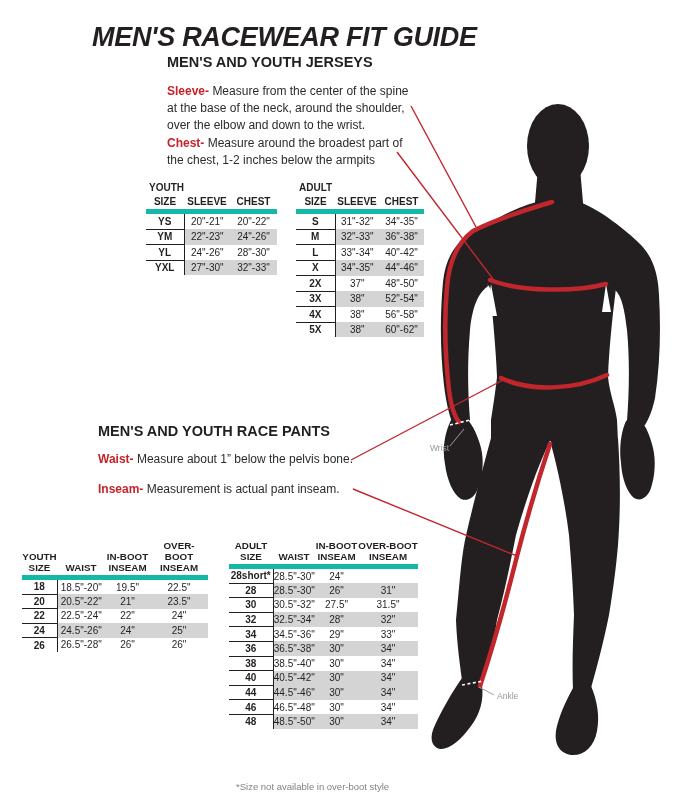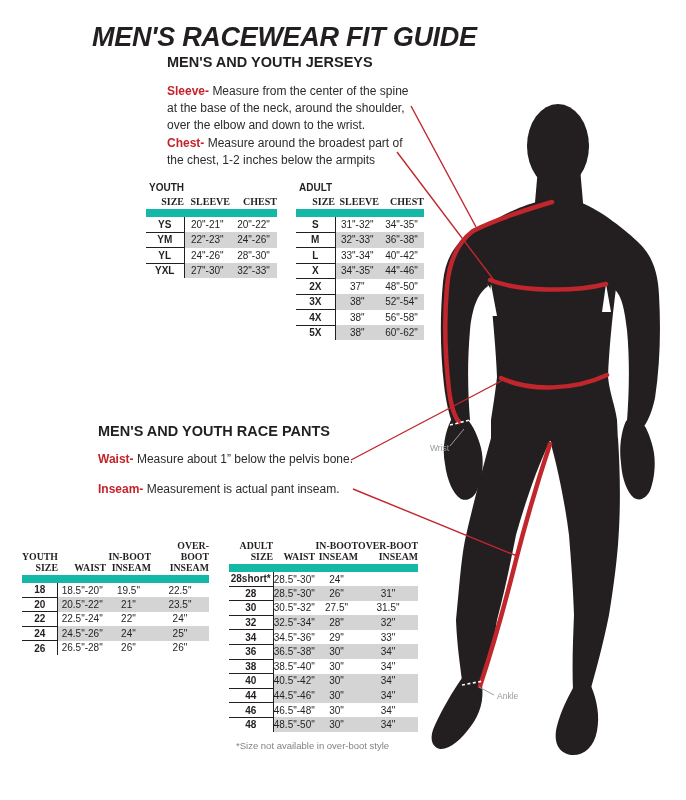--- a/index.html
+++ b/index.html
@@ -15,22 +15,22 @@
   }
   .section-heading{font-size:14.5px;font-weight:bold;white-space:nowrap;color:#231f20;}
   .tip{font-size:12px;line-height:17px;color:#2b2b2b;}
   .tip .term{color:#c5232b;font-weight:bold;}
   .tip.nowrap{white-space:nowrap;}
   
   .tbl-wrap{position:absolute;}
   .grp-label{font-size:10px;font-weight:bold;padding-left:3px;margin-bottom:3px;color:#231f20;}
   table{border-collapse:collapse;table-layout:fixed;}
   th{
-    font-size:10px;font-weight:bold;text-align:right;vertical-align:bottom;
-    padding:0 0 2px 0;border-bottom:8px solid #14b8a6;color:#231f20;font-family:Liberation Serif, serif;
+    font-size:10px;font-weight:bold;text-align:center;vertical-align:bottom;
+    padding:0 0 2px 0;border-bottom:5px solid #14b8a6;color:#231f20;
   }
   th .h-top{min-height:11px;}
   td{font-size:10px;text-align:center;vertical-align:middle;padding:0;color:#231f20;}
   td.size{font-weight:bold;border-right:1.6px solid #231f20;}
   tbody tr + tr td.size{border-top:1.6px solid #231f20;}
   tr.shaded td.val{background:#d4d4d5;}
   .jt td{height:14.5px;}
   .pt td{height:13.6px;}
   .pt th{font-size:9.8px;}
   .footnote{font-size:9.5px;color:#808285;white-space:nowrap;}
@@ -324,21 +324,21 @@
           <tr class="shaded">
             <td class="size">48</td>
             <td class="val">48.5"-50"</td>
             <td class="val">30"</td>
             <td class="val">34"</td>
           </tr>
         </tbody>
       </table>
   </div>
 
-  <div class="abs footnote" style="left:236px;top:740px;">*Size not available in over-boot style</div>
+  <div class="abs footnote" style="left:236px;top:781px;">*Size not available in over-boot style</div>
 
   <svg id="figure-svg" width="686" height="800" viewBox="0 0 686 800">
     <g fill="#231f20">
 
       <ellipse cx="558" cy="146" rx="31" ry="42"></ellipse>
 
       <path d="M538,168 L580,168 L584,214 L534,214 Z"></path>
 
       <path d="M466,238
         C 490,220 520,206 537,202 L 582,203 C 600,210 626,230 640,244

